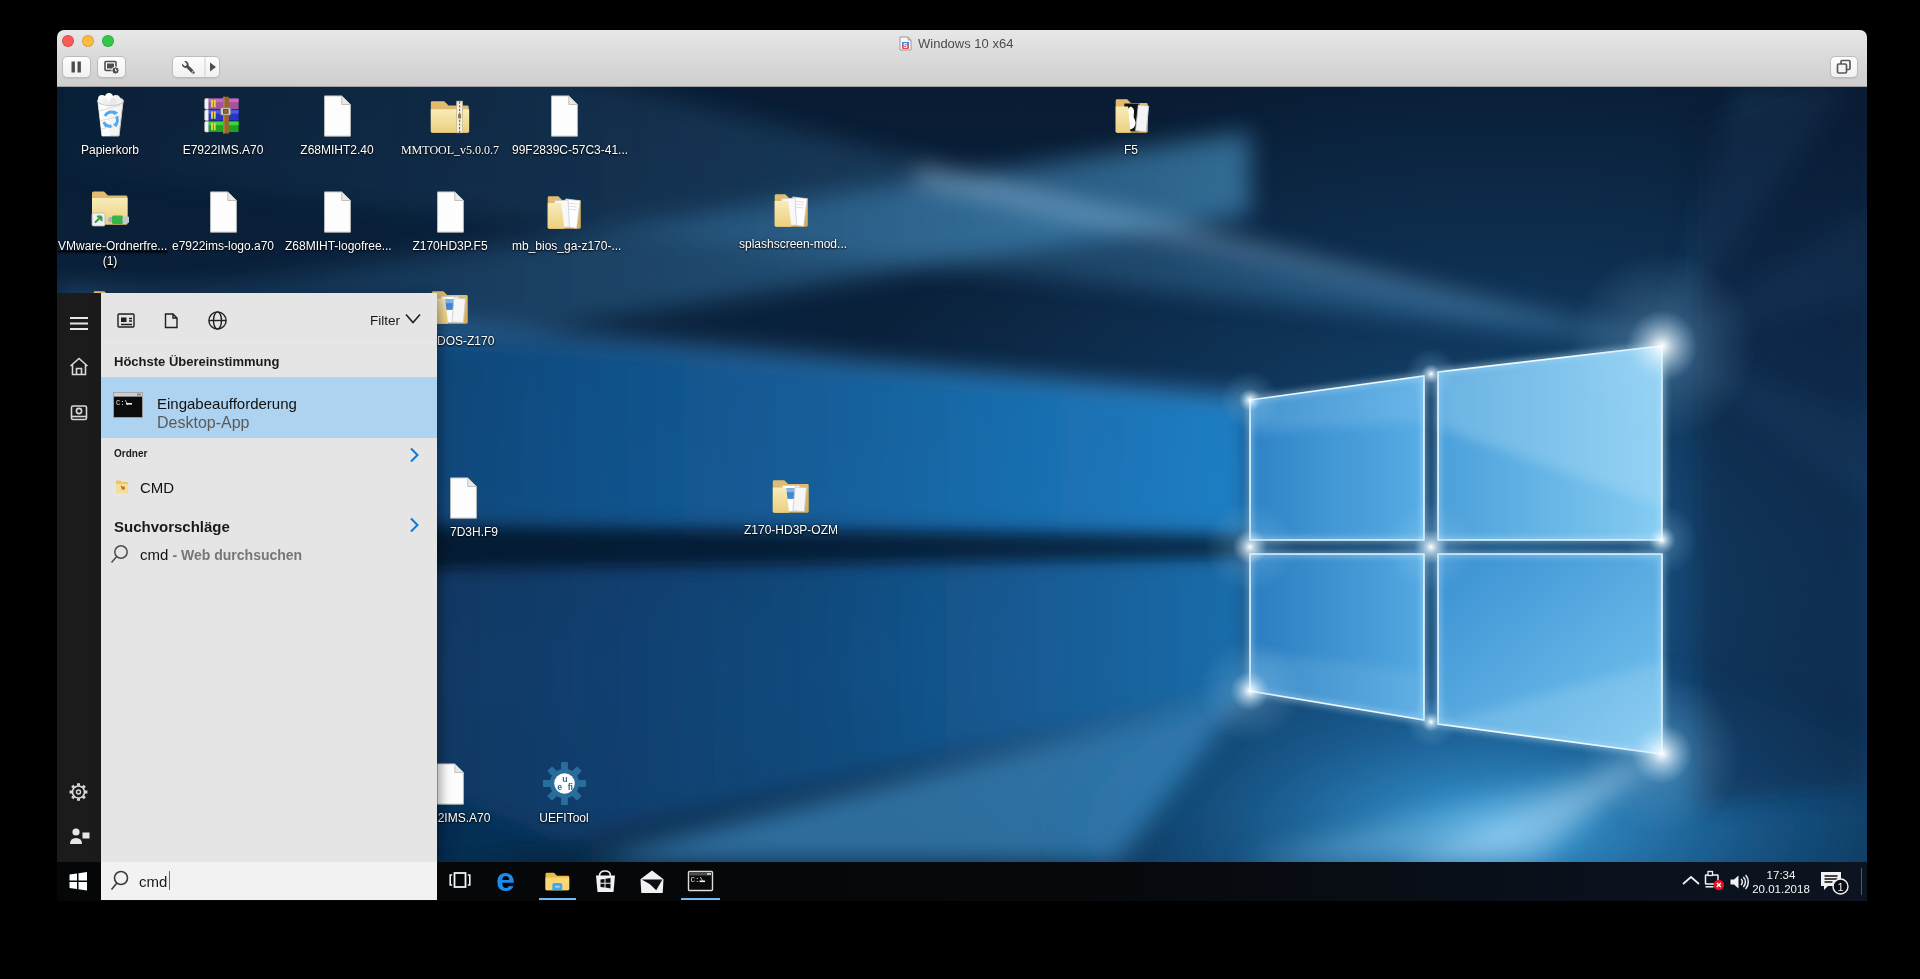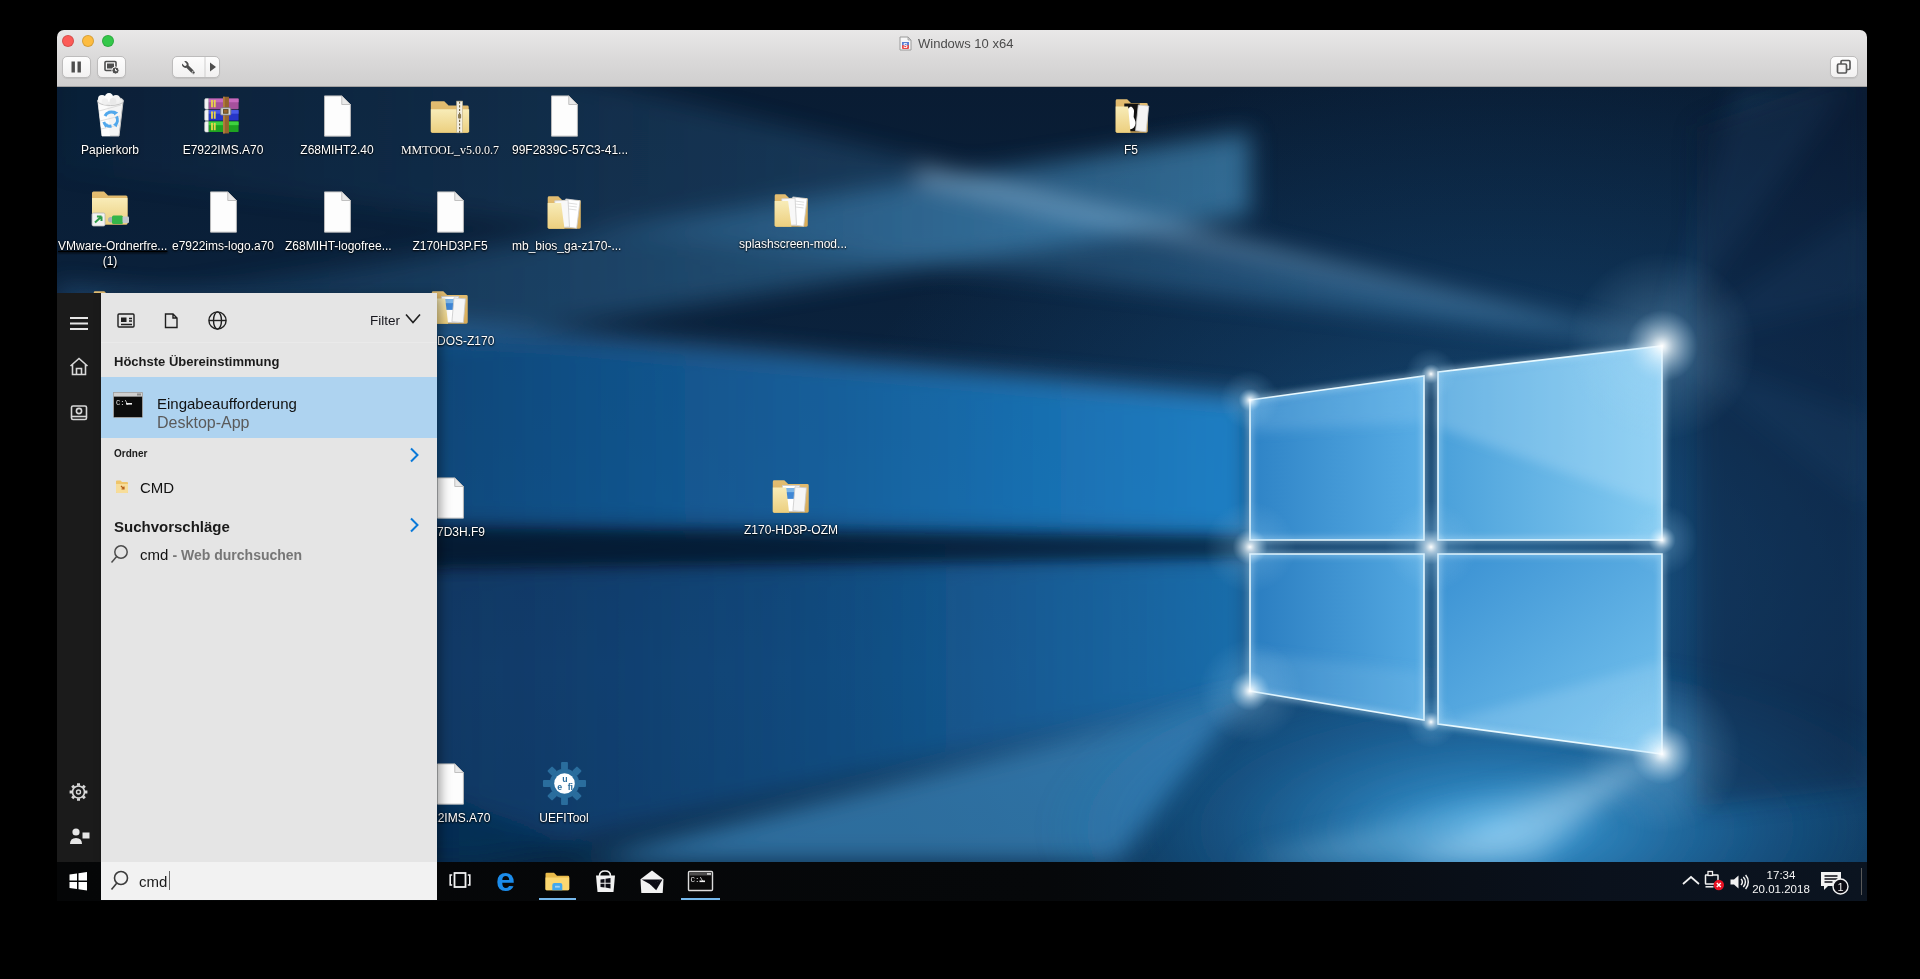--- a/index.html
+++ b/index.html
@@ -462,21 +462,21 @@
         </div>
       <div class="dicon" style="left:341px;top:195px;">
           <div class="ig">
             <svg width="48" height="46">
               <use href="#sym-folderimg"></use>
             </svg>
           </div>
           <div class="lb" style="text-align:left;margin-left:39px;">DOS-Z170</div>
         </div>
 
-      <div class="dicon" style="left:341px;top:386px;">
+      <div class="dicon" style="left:354px;top:386px;">
           <div class="ig">
             <svg width="46" height="46">
               <use href="#sym-file"></use>
             </svg>
           </div>
           <div class="lb" style="text-align:left;margin-left:39px;">7D3H.F9</div>
         </div>
       <div class="dicon" style="left:682px;top:384px;">
           <div class="ig">
             <svg width="48" height="46">

